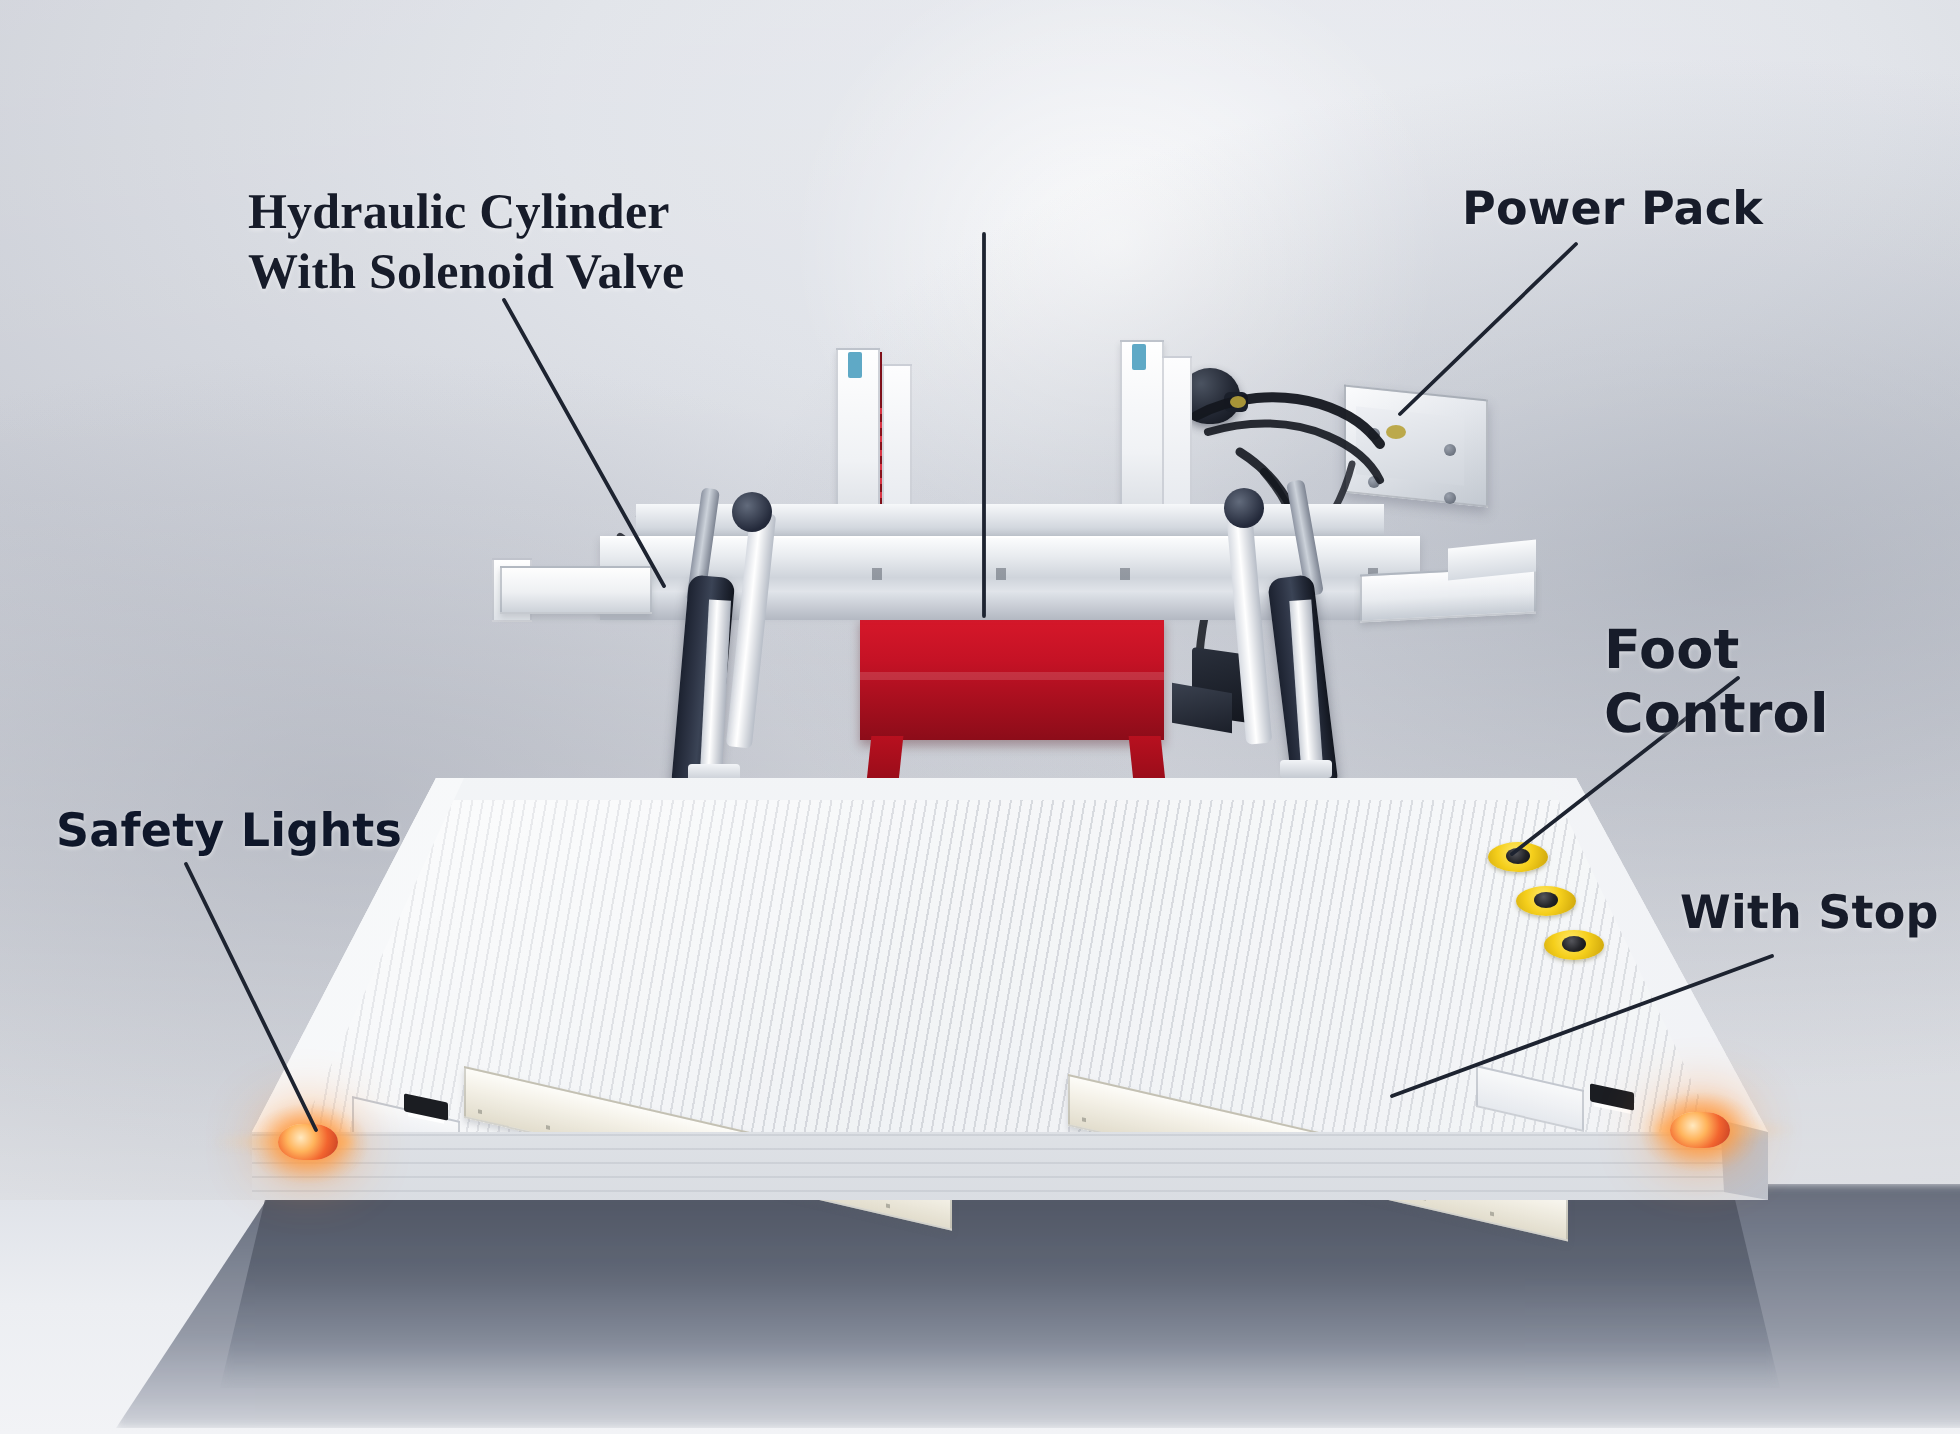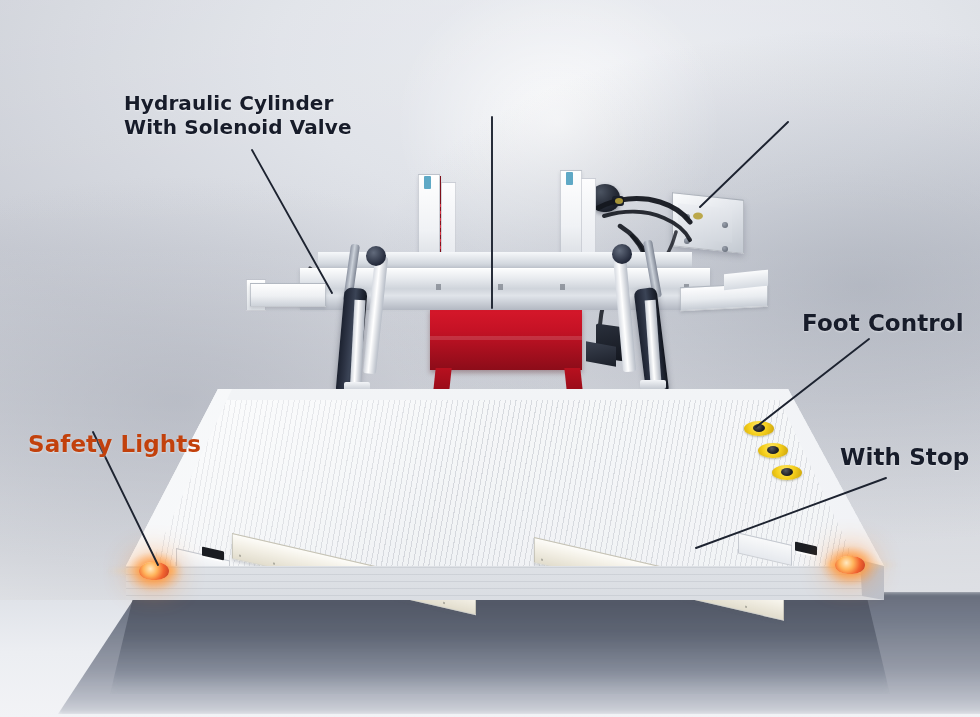--- a/index.html
+++ b/index.html
@@ -237,24 +237,24 @@
   
   .ctrlblk{position:absolute;left:596px;top:326px;width:36px;height:34px;
     background:linear-gradient(160deg,#2a303c,#12151d);border-radius:2px;transform:skewY(8deg);}
   .ctrlblk2{position:absolute;left:586px;top:344px;width:30px;height:20px;
     background:linear-gradient(160deg,#3a414f,#1b1f29);transform:skewY(10deg);}
 
   
   svg.leaders{position:absolute;left:0;top:0;width:980px;height:717px;overflow:visible;}
   .ann{position:absolute;color:#171c2a;font-weight:700;letter-spacing:.1px;line-height:1.18;
     text-shadow:0 1px 2px rgba(255,255,255,.45);white-space:pre-line;}
-  #ann-hyd{left:124px;top:92px;font-size:20px;}
+  #ann-hyd{left:124px;top:92px;font-size:25px;font-family:Liberation Serif, serif;}
   #ann-bump{left:416px;top:58px;font-size:23px;}
   #ann-pack{left:731px;top:92px;font-size:23px;}
-  #ann-foot{left:802px;top:310px;font-size:23px;}
+  #ann-foot{left:802px;top:310px;font-size:27px;}
   #ann-safe{left:28px;top:403px;font-size:23px;}
   #ann-roll{left:840px;top:444px;font-size:23px;}
 </style>
 </head>
 <body>
 
 <div id="stage">
 
   <div class="bg-base"></div>
   <div class="bg-glow"></div>
@@ -390,17 +390,18 @@
       <line id="ld1" x1="492" y1="117" x2="492" y2="308"></line>
       <line id="ld2" x1="788" y1="122" x2="700" y2="207"></line>
       <line id="ld3" x1="869" y1="339" x2="756" y2="427"></line>
       <line id="ld4" x1="93" y1="432" x2="158" y2="565"></line>
       <line id="ld5" x1="886" y1="478" x2="696" y2="548"></line>
     </g>
   </svg>
 
   <div class="ann" id="ann-hyd" style="color: rgb(23, 28, 42);">Hydraulic Cylinder
 With Solenoid Valve</div>
+  <div class="ann" id="ann-pack" style="color: rgb(23, 28, 42);">Power Pack</div>
   <div class="ann" id="ann-foot" style="color: rgb(23, 28, 42);">Foot Control</div>
-  <div class="ann" id="ann-safe" style="color: #c2410c; margin-top: 28px;">Safety Lights</div>
+  <div class="ann" id="ann-safe" style="color: #0f172a;">Safety Lights</div>
   <div class="ann" id="ann-roll" style="color: rgb(23, 28, 42);">With Stop</div>
 
 </div>
 
 </body></html>

